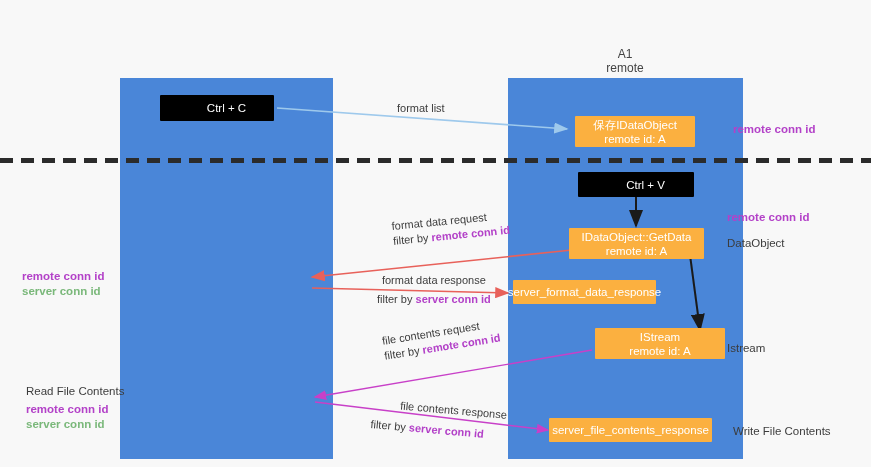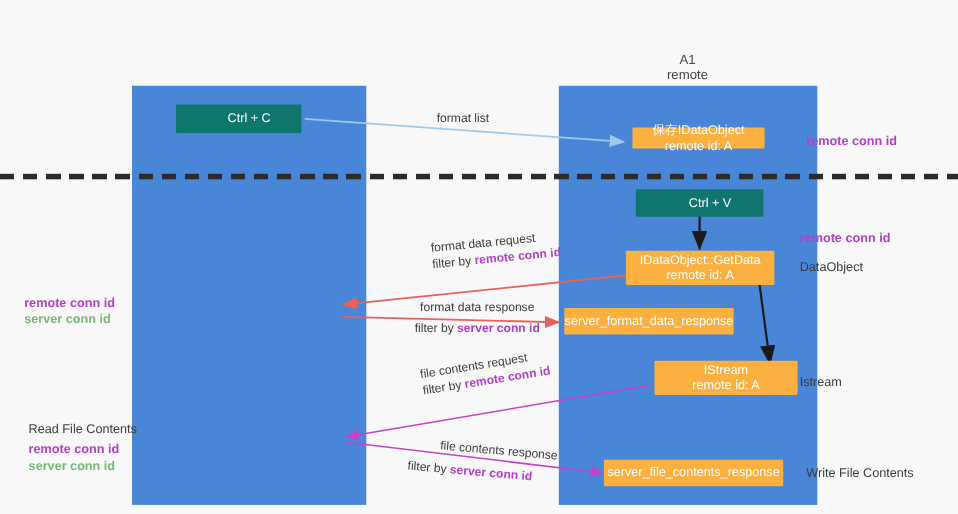--- a/index.html
+++ b/index.html
@@ -54,21 +54,21 @@
     display: flex;
     flex-direction: column;
     align-items: center;
     justify-content: center;
     text-align: center;
     color: #ffffff;
     font-size: 11.5px;
     line-height: 14px;
     border-radius: 1px;
   }
-  .node.green { background: #0f766e; padding-left: 19px; }
+  .node.green { background: #000000; padding-left: 19px; }
   .node.orange { background: #fbb košík; }
   .node.orange { background: #fbb040; }
 
   .node span { display: block; white-space: nowrap; }
 
   .edge-label {
     position: absolute;
     font-size: 11px;
     line-height: 15px;
     color: #3c3c3c;
@@ -149,36 +149,36 @@
 
     <line x1="315" y1="402" x2="548" y2="430" stroke="#c840c8" stroke-width="1.4" marker-end="url(#ar-mag)"></line>
   </svg>
 
   <div class="dashed"></div>
 
   <div class="node green" style="left:160px; top:95px; width:114px; height:26px;">
     <span>Ctrl + C</span>
   </div>
 
-  <div class="node orange" style="left:575px; top:116px; width:120px; height:19px;">
+  <div class="node orange" style="left:575px; top:116px; width:120px; height:31px;">
     <span>保存IDataObject</span>
     <span>remote id: A</span>
   </div>
 
   <div class="node green" style="left:578px; top:172px; width:116px; height:25px;">
     <span>Ctrl + V</span>
   </div>
 
   <div class="node orange" style="left:569px; top:228px; width:135px; height:31px;">
     <span>IDataObject::GetData</span>
     <span>remote id: A</span>
   </div>
 
 
-  <div class="node orange" style="left:513px; top:280px; width:154px; height:24px;">
+  <div class="node orange" style="left:513px; top:280px; width:143px; height:24px;">
     <span>server_format_data_response</span>
   </div>
 
   <div class="node orange" style="left:595px; top:328px; width:130px; height:31px;">
     <span>IStream</span>
     <span>remote id: A</span>
   </div>
 
 
   <div class="node orange" style="left:549px; top:418px; width:163px; height:24px;align-items:center;">

